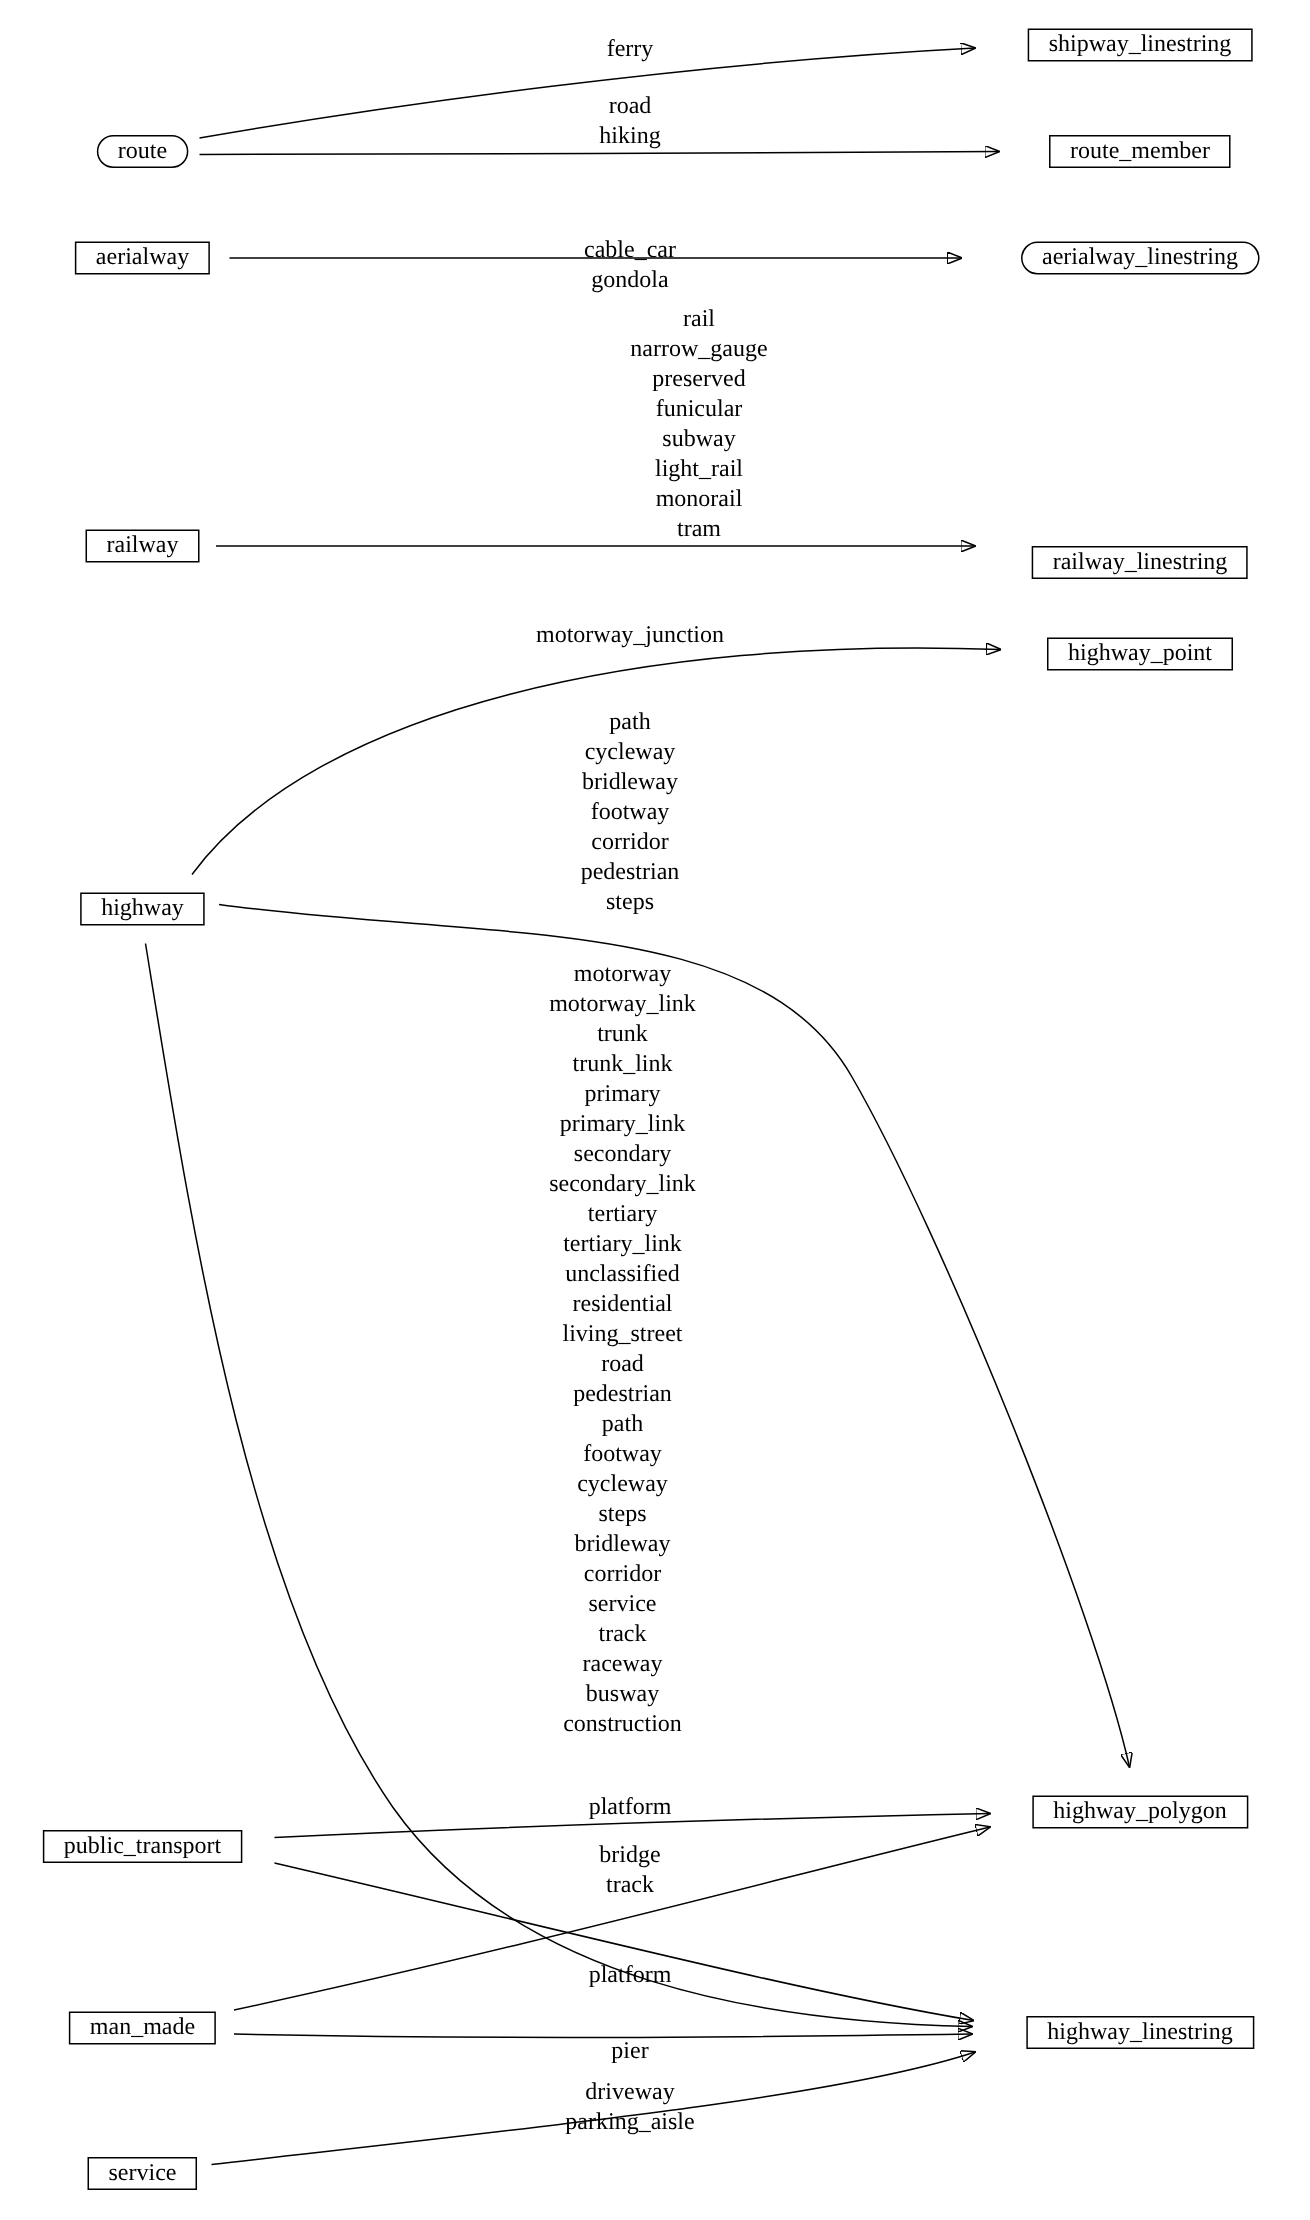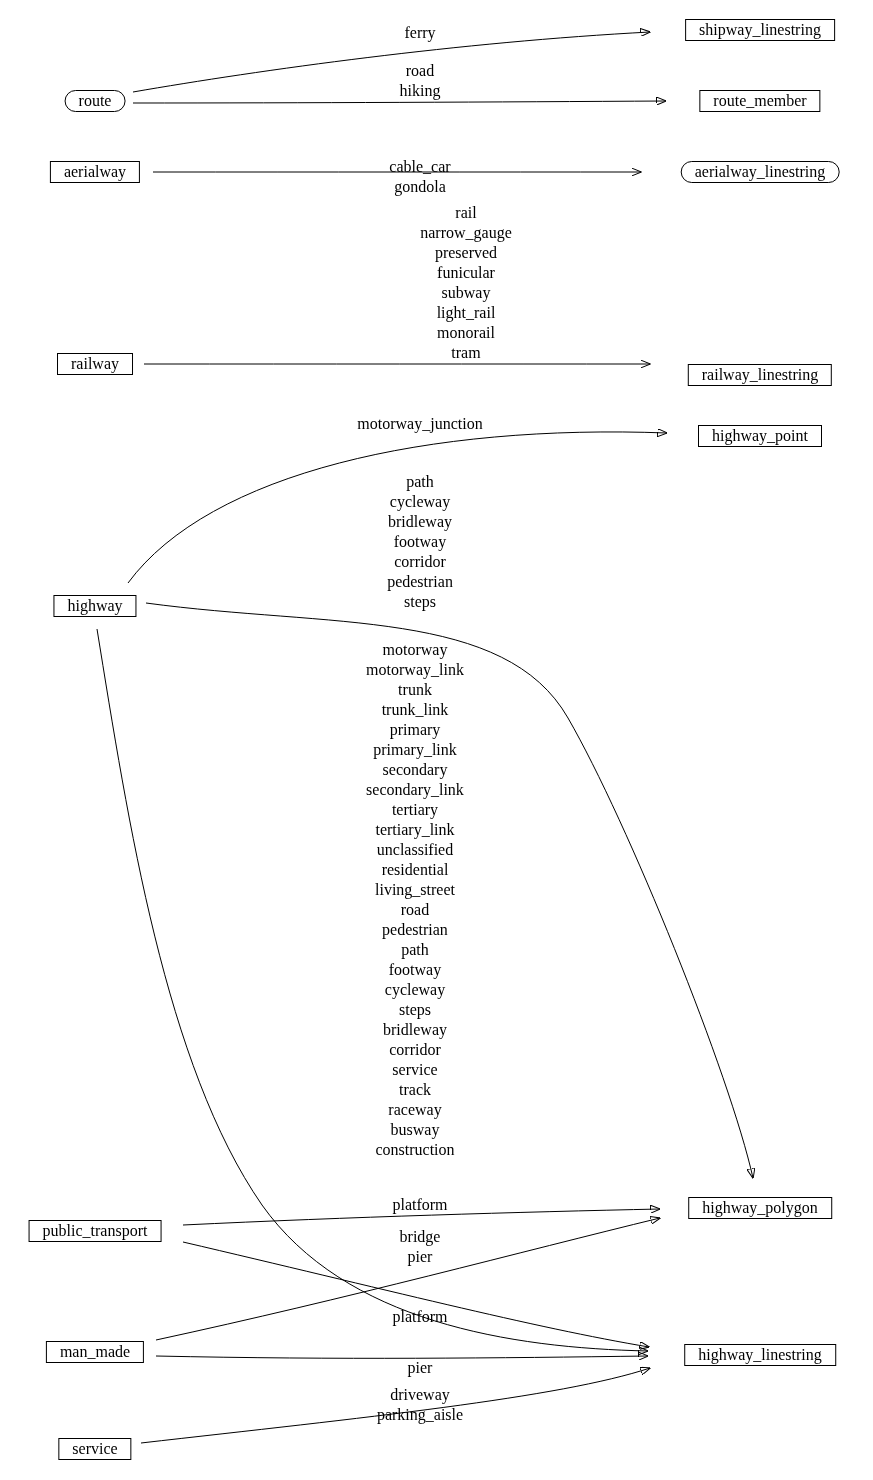--- a/index.html
+++ b/index.html
@@ -125,18 +125,18 @@
 bridleway
 corridor
 service
 track
 raceway
 busway
 construction</div>
   <div class="elabel" style="left:420px; top:1205px;">platform</div>
   <div class="elabel" style="left:420px; top:1317px;">platform</div>
   <div class="elabel" style="left:420px; top:1247px;">bridge
-pier</div>
+track</div>
   <div class="elabel" style="left:420px; top:1368px;">pier</div>
   <div class="elabel" style="left:420px; top:1405px;">driveway
 parking_aisle</div>
 
 </div>
 
 </body></html>

